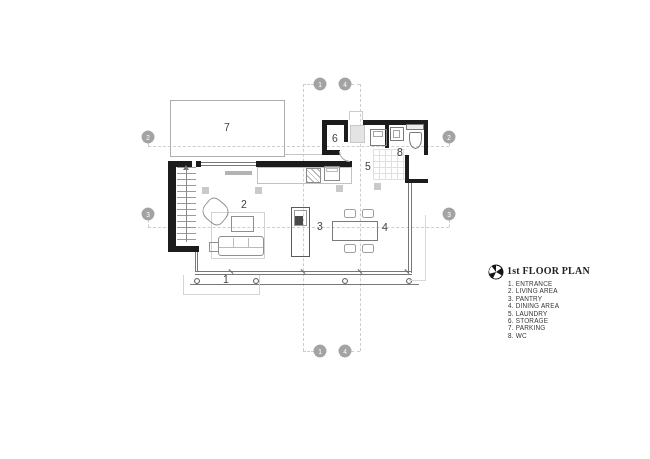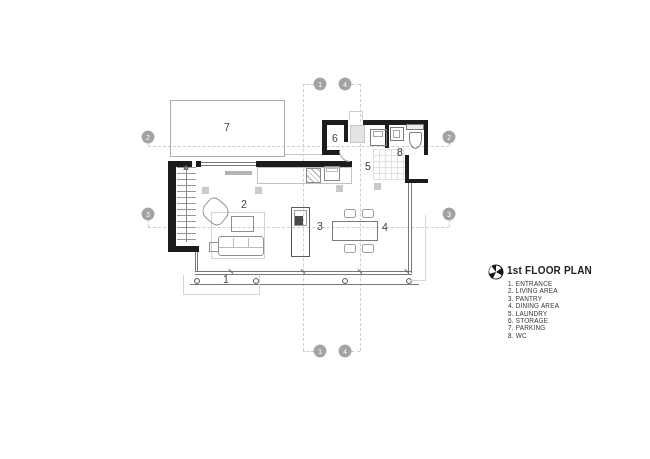--- a/index.html
+++ b/index.html
@@ -35,21 +35,21 @@
   .chair{width:12px;height:9px;border:1px solid #a0a0a0;border-radius:2px;}
   
   .steps{background:repeating-linear-gradient(180deg,#9a9a9a 0 1px,transparent 1px 6px);}
   .hatch45{background:repeating-linear-gradient(45deg,#c0c0c0 0 1px,transparent 1px 4px);}
   .tilegrid{background:
       repeating-linear-gradient(90deg,#e0e0e0 0 1px,transparent 1px 6px),
       repeating-linear-gradient(0deg,#e0e0e0 0 1px,transparent 1px 6px);}
   .arrow-up{width:0;height:0;border-left:3px solid transparent;border-right:3px solid transparent;border-bottom:5px solid #777;}
   .door-arc{border-left:1px solid #ababab;border-bottom:1px solid #ababab;border-bottom-left-radius:100%;}
   
-  #legend-title{position:absolute;left:507px;top:265px;font-size:10px;font-weight:bold;color:#222;letter-spacing:.2px;}
+  #legend-title{position:absolute;left:507px;top:265px;font-size:10px;font-weight:bold;color:#222;letter-spacing:.2px;font-family:Liberation Serif, serif;}
   #legend-list{position:absolute;left:508px;top:280px;}
   .legend-item{font-size:6.4px;line-height:7.4px;color:#333;letter-spacing:.2px;white-space:nowrap;}
 </style>
 </head>
 <body>
 
 <div id="canvas">
 
   <div class="abs vdash" style="left:303px;top:84px;height:267px;"></div>
   <div class="abs vdash" style="left:360px;top:84px;height:267px;"></div>

